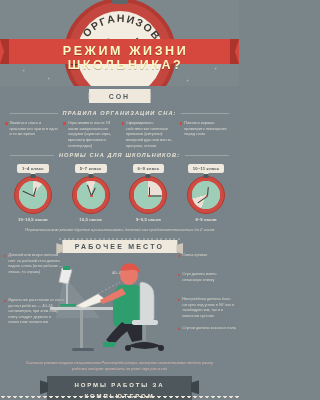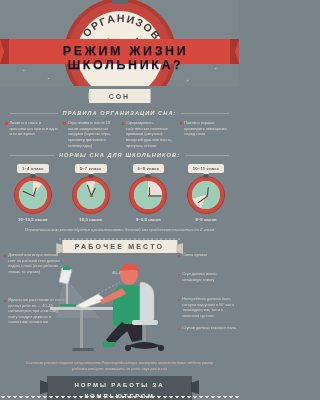--- a/index.html
+++ b/index.html
@@ -47,21 +47,21 @@
     position:absolute; left:0; right:0; top:39px; height:25px;
     background:#d6473d;
   }
   .ribbon:before, .ribbon:after {
     content:""; position:absolute; top:0; width:9px; height:25px; background:#ab352d;
   }
   .ribbon:before { left:0; clip-path:polygon(0 0,100% 0,100% 100%,0 100%,45% 50%); }
   .ribbon:after  { right:0; clip-path:polygon(0 0,100% 0,55% 50%,100% 100%,0 100%); }
   .ribbon-title {
     position:absolute; left:0; right:0; top:5px; text-align:center;
-    color:#0f172a; font-size:12.5px; font-weight:bold; letter-spacing:2.6px;
+    color:#fef9c3; font-size:12.5px; font-weight:bold; letter-spacing:2.6px;
     text-shadow:0 1px 0 rgba(0,0,0,.25);
     padding-left:12px;
   }
 
   
   .son-wrap { position:relative; height:17px; margin-top:3px; }
   .son {
     position:absolute; left:50%; transform:translateX(-50%);
     width:62px; height:14px; background:#efe9dd;
     display:flex; align-items:center; justify-content:center;

